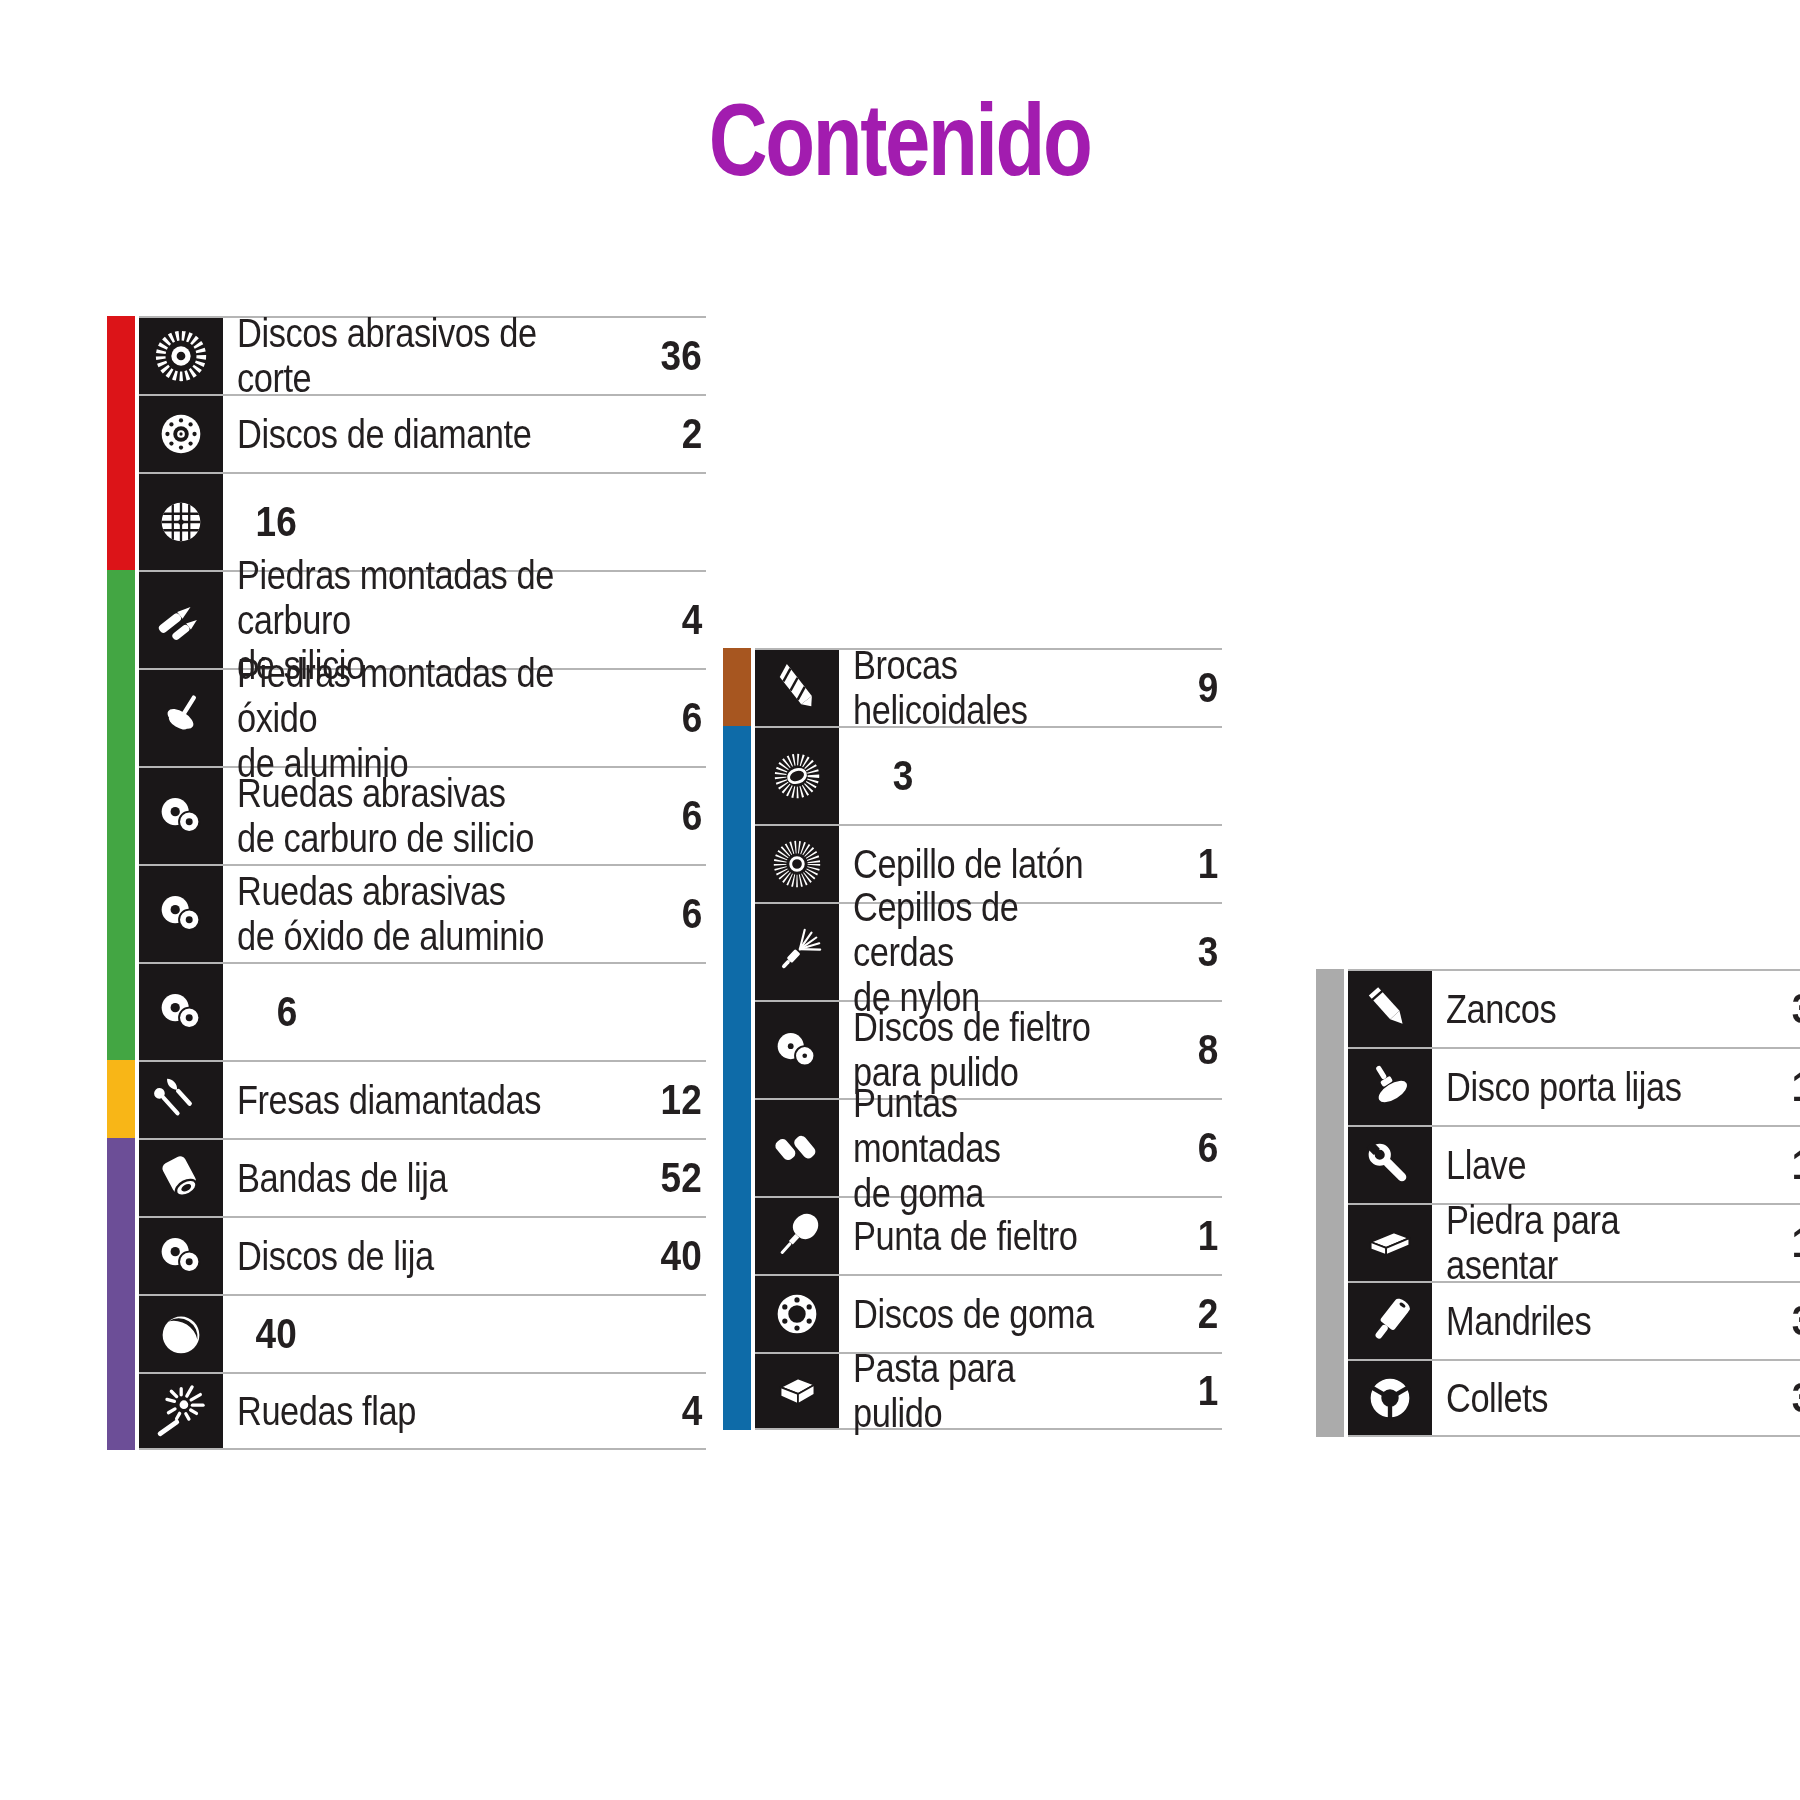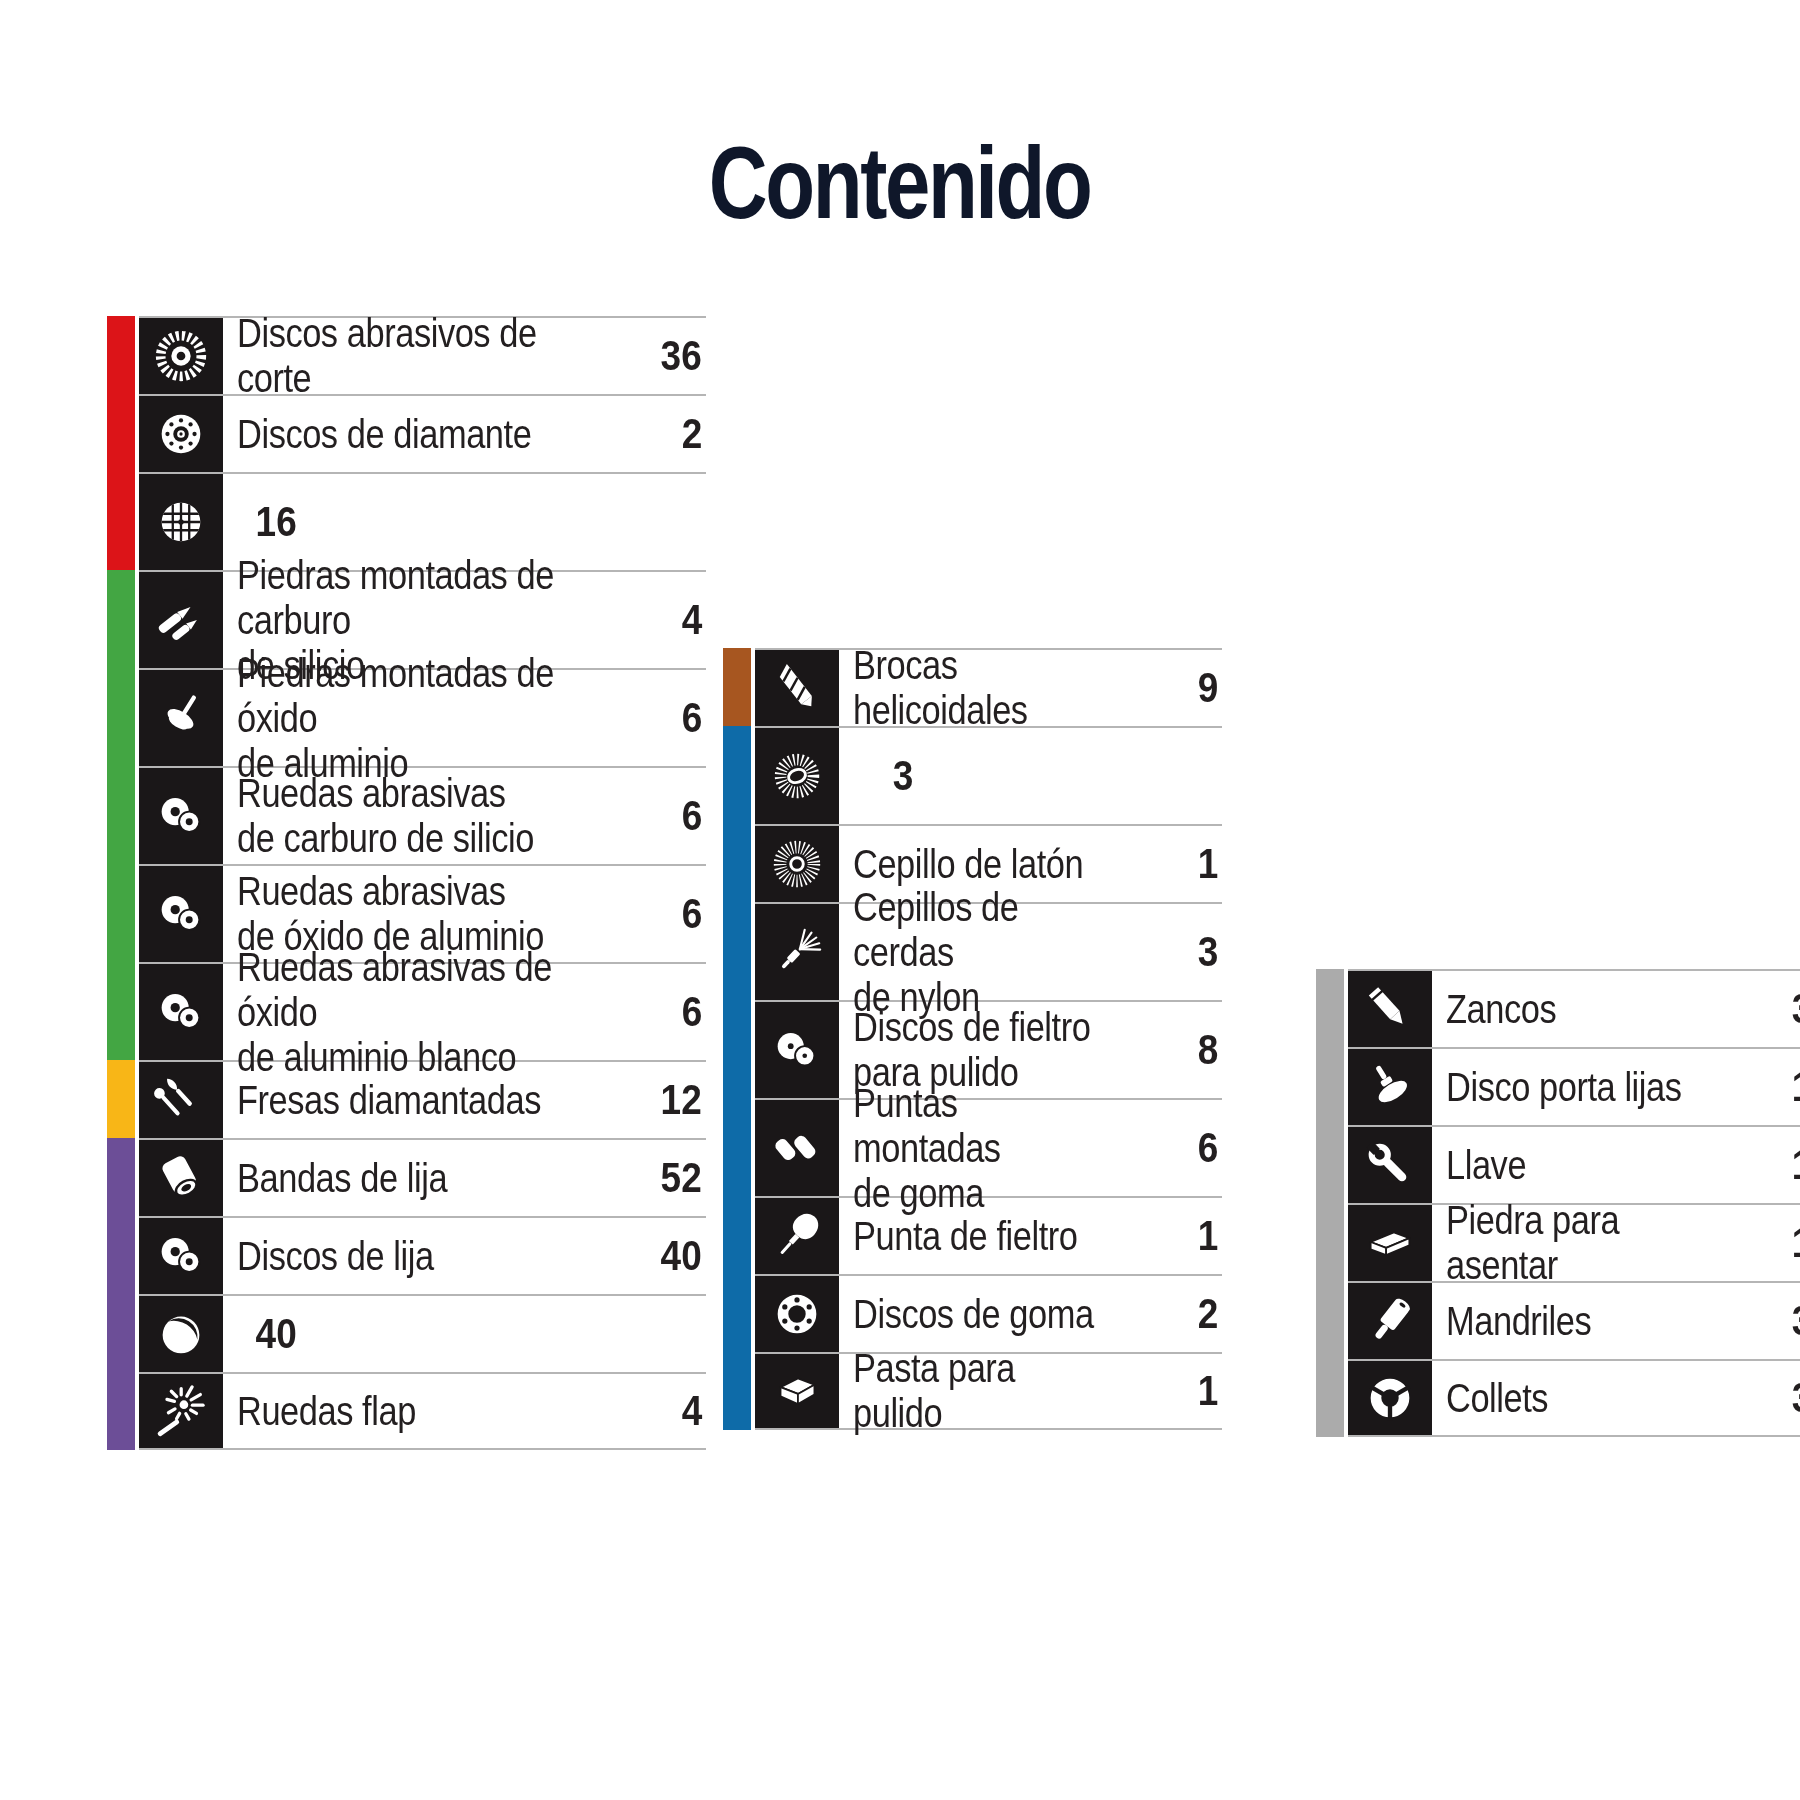--- a/index.html
+++ b/index.html
@@ -2,21 +2,21 @@
 <html><head>
 <meta charset="utf-8">
 <style>
   html,body { margin:0; padding:0; background:#ffffff; }
   #page {
     position:relative; width:1800px; height:1800px; background:#ffffff; overflow:hidden;
     font-family:"Liberation Sans","DejaVu Sans",sans-serif;
   }
   .title {
     position:absolute; top:84px; left:0; width:1800px; text-align:center;
-    font-size:102px; font-weight:700; color:#0f172a; line-height:1.1;margin-top:43px;
+    font-size:102px; font-weight:700; color:#a21caf; line-height:1.1;
   }
   .title span { display:inline-block; transform:scaleX(0.80); transform-origin:center; letter-spacing:-3px; }
 
   .ctable { position:absolute; }
   #t0 { left:107px; top:316px; width:599px; }
   #t1 { left:723px; top:648px; width:499px; }
   #t2 { left:1316px; top:969px; width:500px; }
 
   .row { display:flex; height:78px; }
   .row.tall { height:98px; }
@@ -203,24 +203,20 @@
         <div class="bar" style="background: rgb(67, 166, 67);"></div>
         <div class="cells">
           <div class="tile">
             <svg viewBox="0 0 60 60">
               <circle cx="24" cy="25.5" r="14" fill="#ffffff"></circle>
               <circle cx="24" cy="25.5" r="4.8" fill="#1a1718"></circle>
      <circle cx="38.5" cy="36" r="10.5" fill="#ffffff" stroke="#1a1718" stroke-width="2"></circle>
      <circle cx="38.5" cy="36" r="3.6" fill="#1a1718"></circle>
             </svg>
           </div>
-          <div class="label">
-            <span>Ruedas abrasivas de óxido
-de aluminio blanco</span>
-          </div>
           <div class="qty">
             <span>6</span>
           </div>
         </div>
       </div>
       <div class="row">
         <div class="bar" style="background: rgb(248, 182, 23);"></div>
         <div class="cells">
           <div class="tile">
             <svg viewBox="0 0 60 60">

